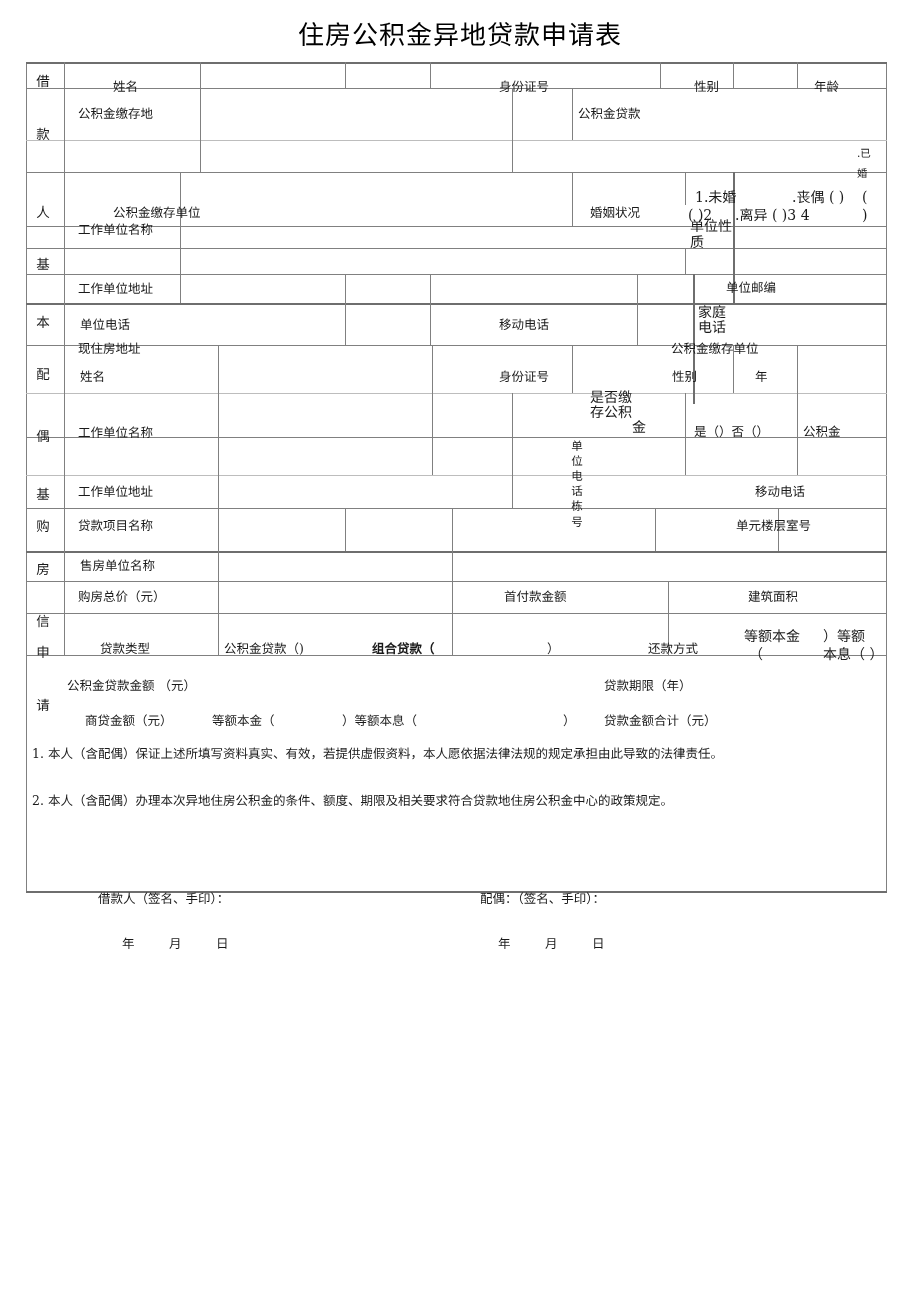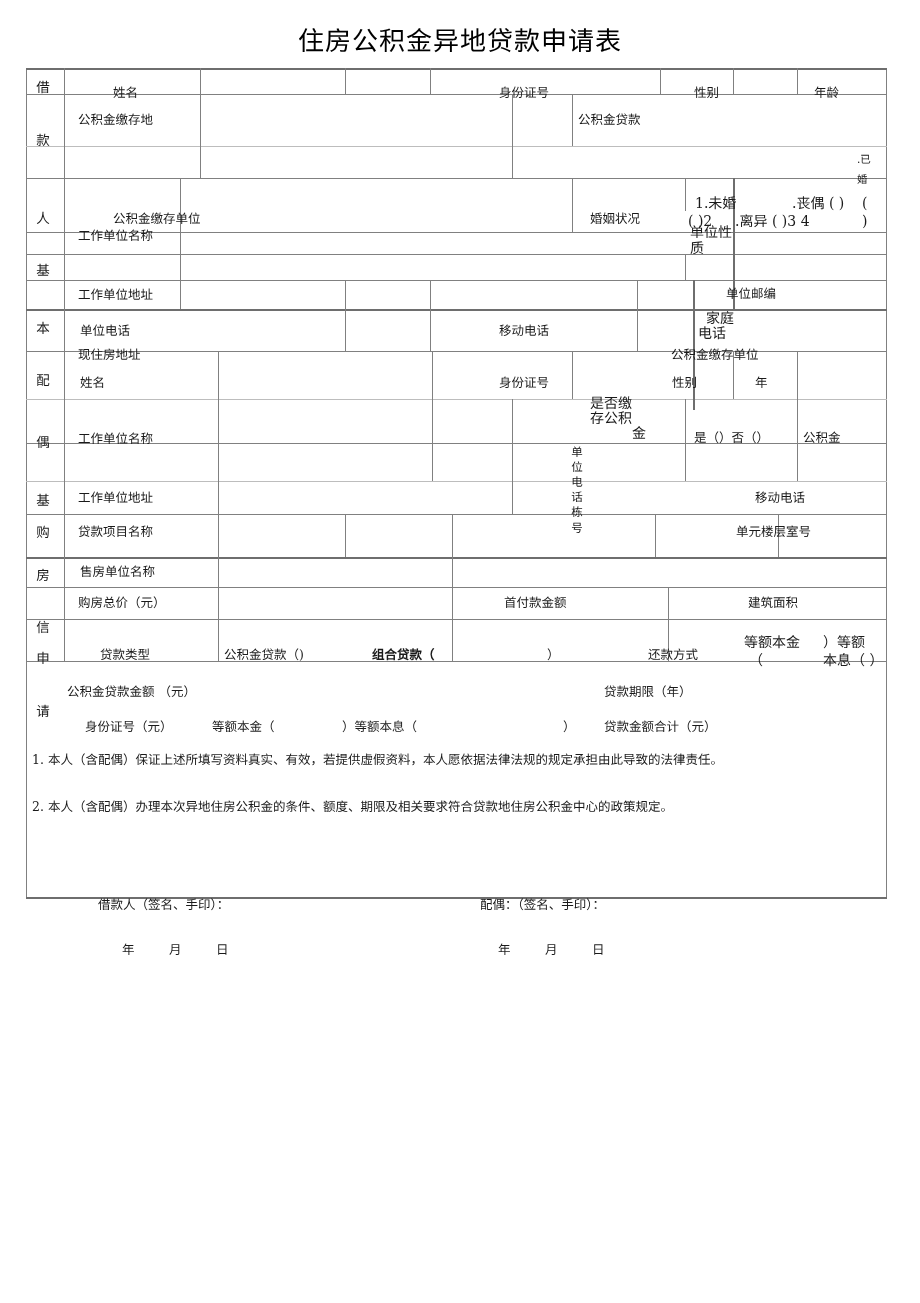--- a/index.html
+++ b/index.html
@@ -5,21 +5,21 @@
 <style>
   html,body{margin:0;padding:0;}
   body{
     width:920px;height:1303px;
     background:#ffffff;
     font-family:"DejaVu Sans","Liberation Sans",sans-serif;
     color:#000;
     position:relative;
     overflow:hidden;
   }
-  .page{position:absolute;left:0;top:6px;width:920px;height:1111px;}
+  .page{position:absolute;left:0;top:0;width:920px;height:1111px;}
 
   
   .doc-title{
     position:absolute;
     left:0;top:14px;width:920px;
     text-align:center;
     font-family:"DejaVu Serif","Liberation Serif",serif;
     font-size:26px;
     letter-spacing:1px;
     white-space:nowrap;
@@ -207,21 +207,21 @@
 
   <div class="lbl" style="left:78px;top:222px;">工作单位名称</div>
   <div class="lbl sm" style="left:690px;top:219px;">单位性</div>
   <div class="lbl sm" style="left:690px;top:235px;">质</div>
 
   <div class="lbl" style="left:78px;top:281px;">工作单位地址</div>
   <div class="lbl" style="left:726px;top:280px;">单位邮编</div>
 
   <div class="lbl" style="left:80px;top:317px;">单位电话</div>
   <div class="lbl" style="left:499px;top:317px;">移动电话</div>
-  <div class="lbl sm" style="left:698px;top:305px;margin-left:8px;">家庭</div>
+  <div class="lbl sm" style="left:698px;top:305px;">家庭</div>
   <div class="lbl sm" style="left:698px;top:320px;">电话</div>
 
   <div class="lbl" style="left:78px;top:341px;">现住房地址</div>
   <div class="lbl" style="left:671px;top:341px;">公积金缴存单位</div>
 
   <div class="lbl" style="left:80px;top:369px;">姓名</div>
   <div class="lbl" style="left:499px;top:369px;">身份证号</div>
   <div class="lbl" style="left:672px;top:369px;">性别</div>
   <div class="lbl" style="left:755px;top:369px;">年</div>
 
@@ -257,21 +257,21 @@
   <div class="lbl" style="left:547px;top:641px;">）</div>
   <div class="lbl" style="left:614px;top:641px;margin-left:34px;">还款方式</div>
   <div class="lbl sm" style="left:744px;top:629px;">等额本金</div>
   <div class="lbl sm" style="left:749px;top:647px;">（</div>
   <div class="lbl sm" style="left:823px;top:629px;">）等额</div>
   <div class="lbl sm" style="left:823px;top:647px;">本息（ ）</div>
 
   <div class="lbl" style="left:67px;top:678px;">公积金贷款金额 （元）</div>
   <div class="lbl" style="left:604px;top:678px;">贷款期限（年）</div>
 
-  <div class="lbl" style="left:85px;top:713px;">身份证号（元）</div>
+  <div class="lbl" style="left:85px;top:713px;">商贷金额（元）</div>
   <div class="lbl" style="left:212px;top:713px;">等额本金（</div>
   <div class="lbl" style="left:342px;top:713px;">）等额本息（</div>
   <div class="lbl" style="left:563px;top:713px;">）</div>
   <div class="lbl" style="left:604px;top:713px;">贷款金额合计（元）</div>
 
   <div class="decl" style="left:32px;top:743px;">1. 本人（含配偶）保证上述所填写资料真实、有效，若提供虚假资料，本人愿依据法律法规的规定承担由此导致的法律责任。</div>
   <div class="decl" style="left:32px;top:790px;">2. 本人（含配偶）办理本次异地住房公积金的条件、额度、期限及相关要求符合贷款地住房公积金中心的政策规定。</div>
 
   <div class="sig" style="left:98px;top:888px;">借款人（签名、手印）：</div>
   <div class="sig" style="left:480px;top:888px;">配偶：（签名、手印）：</div>

